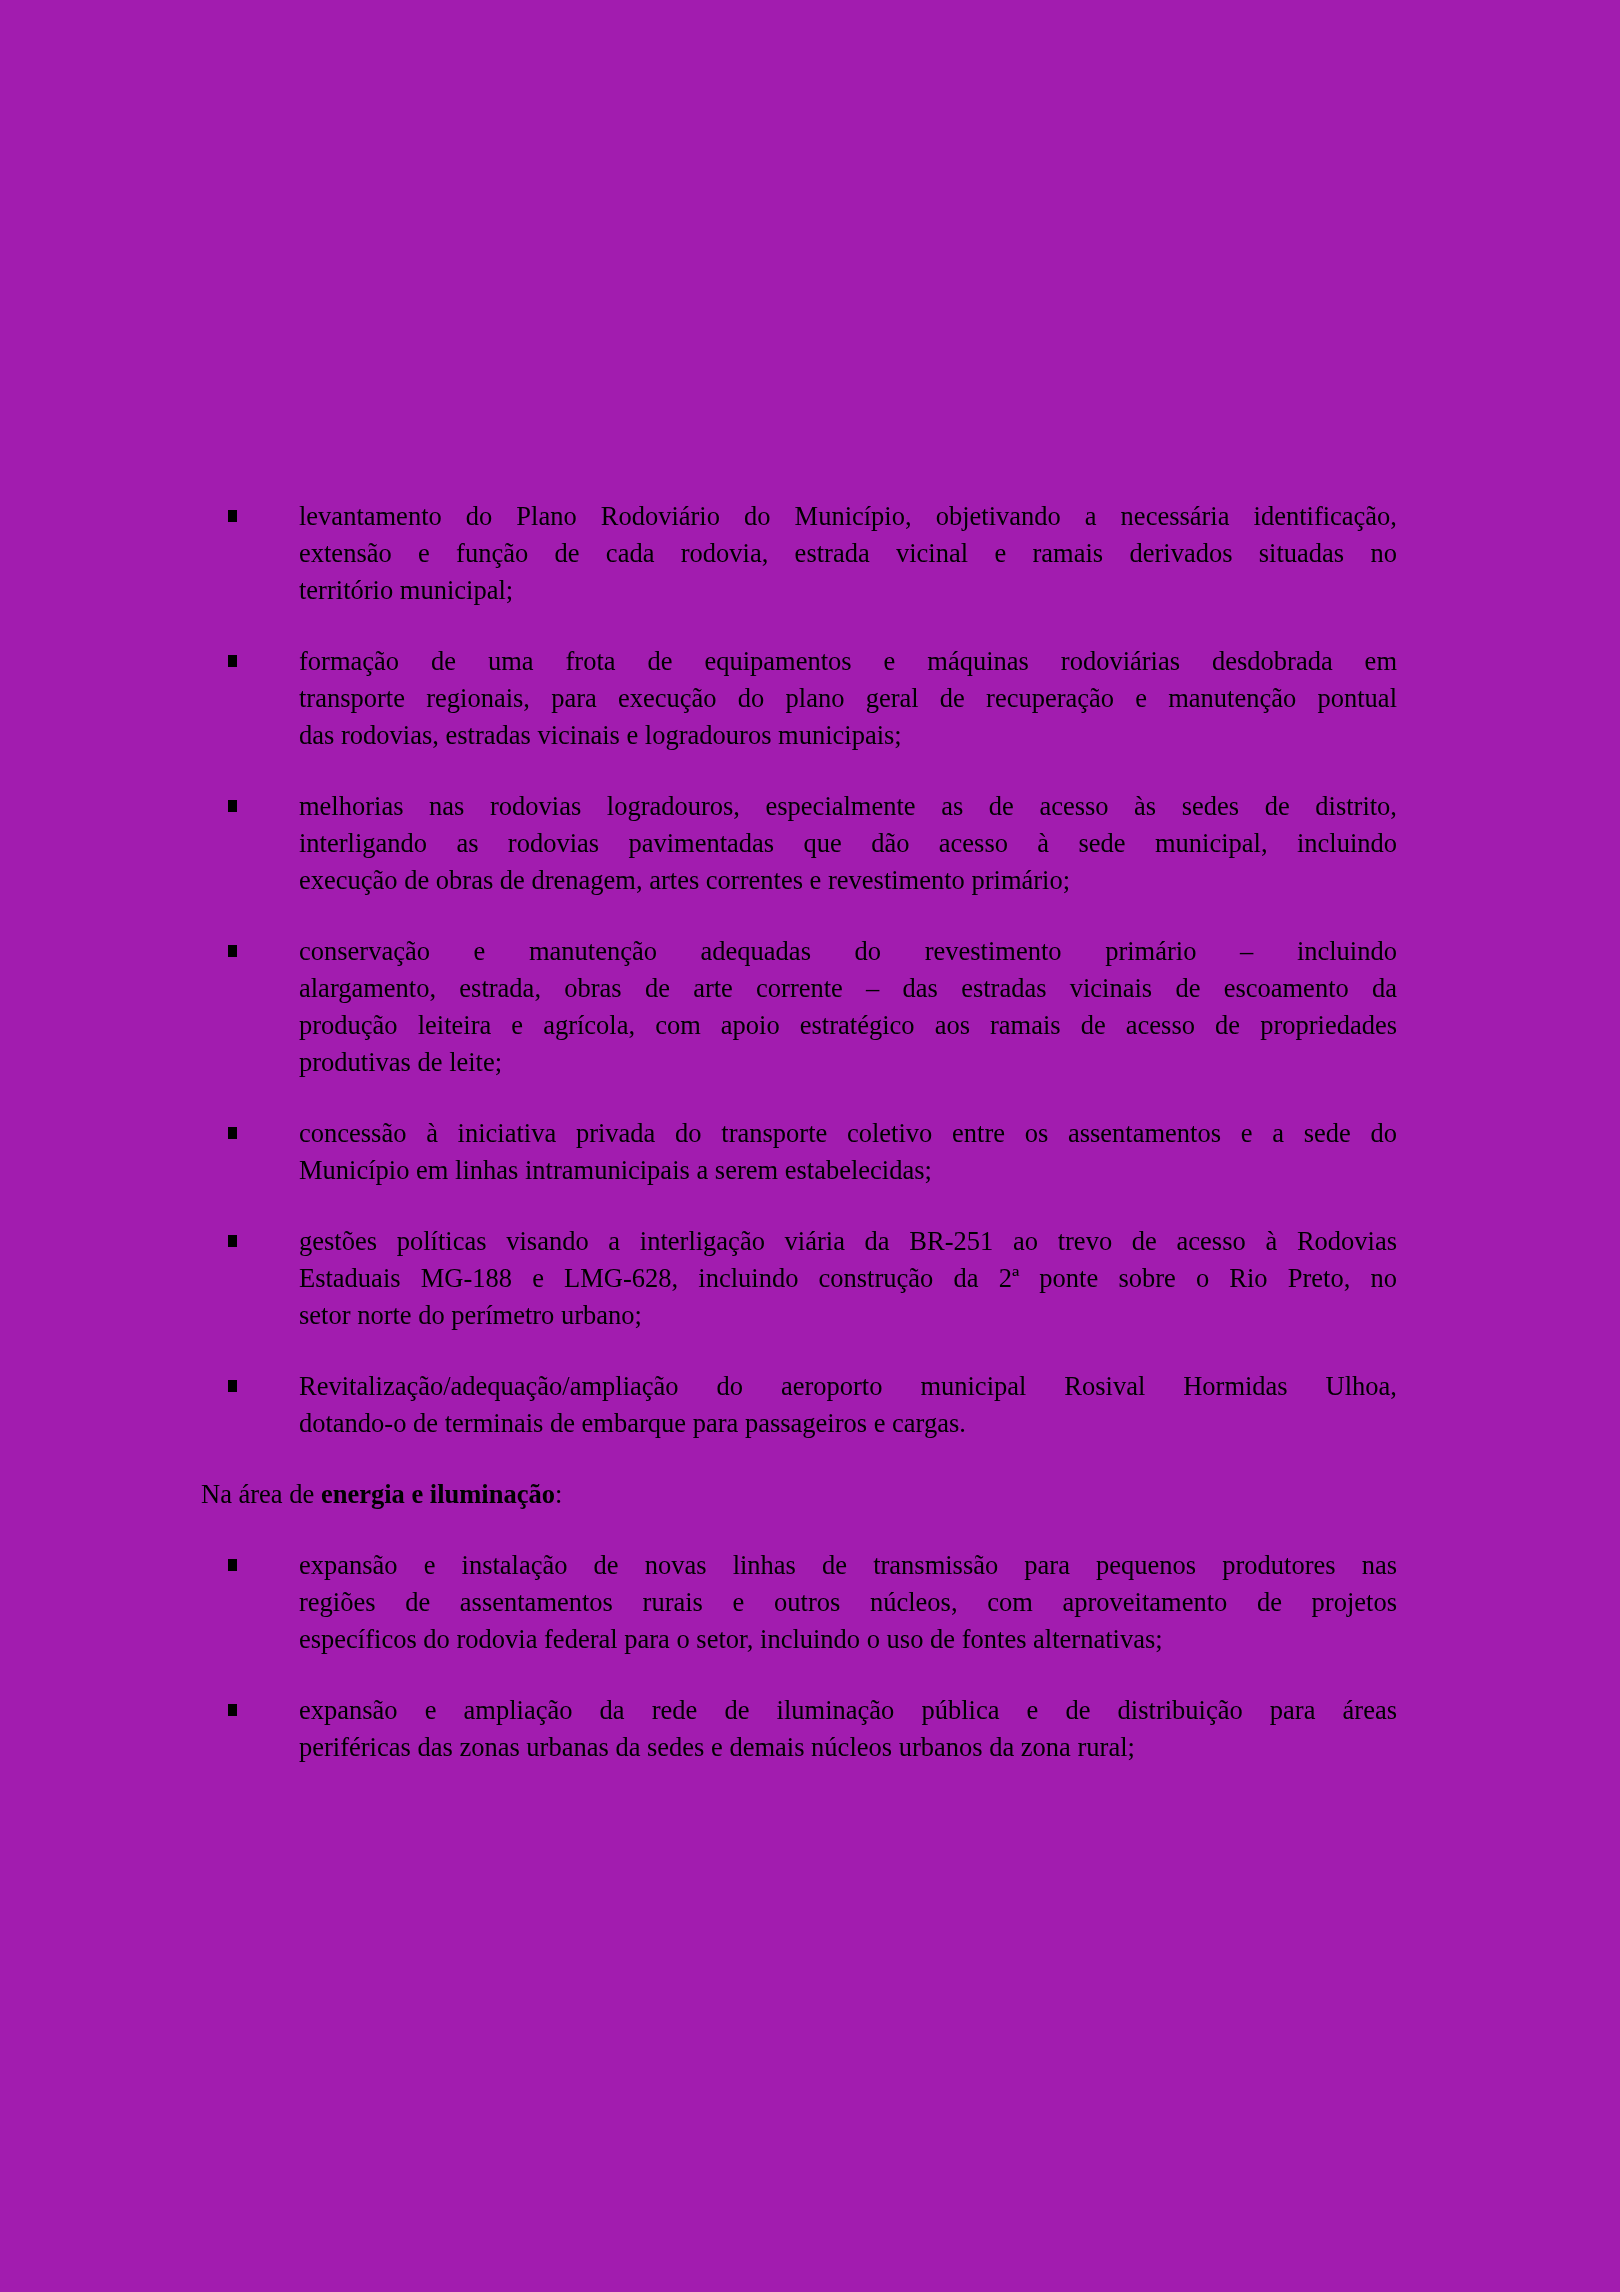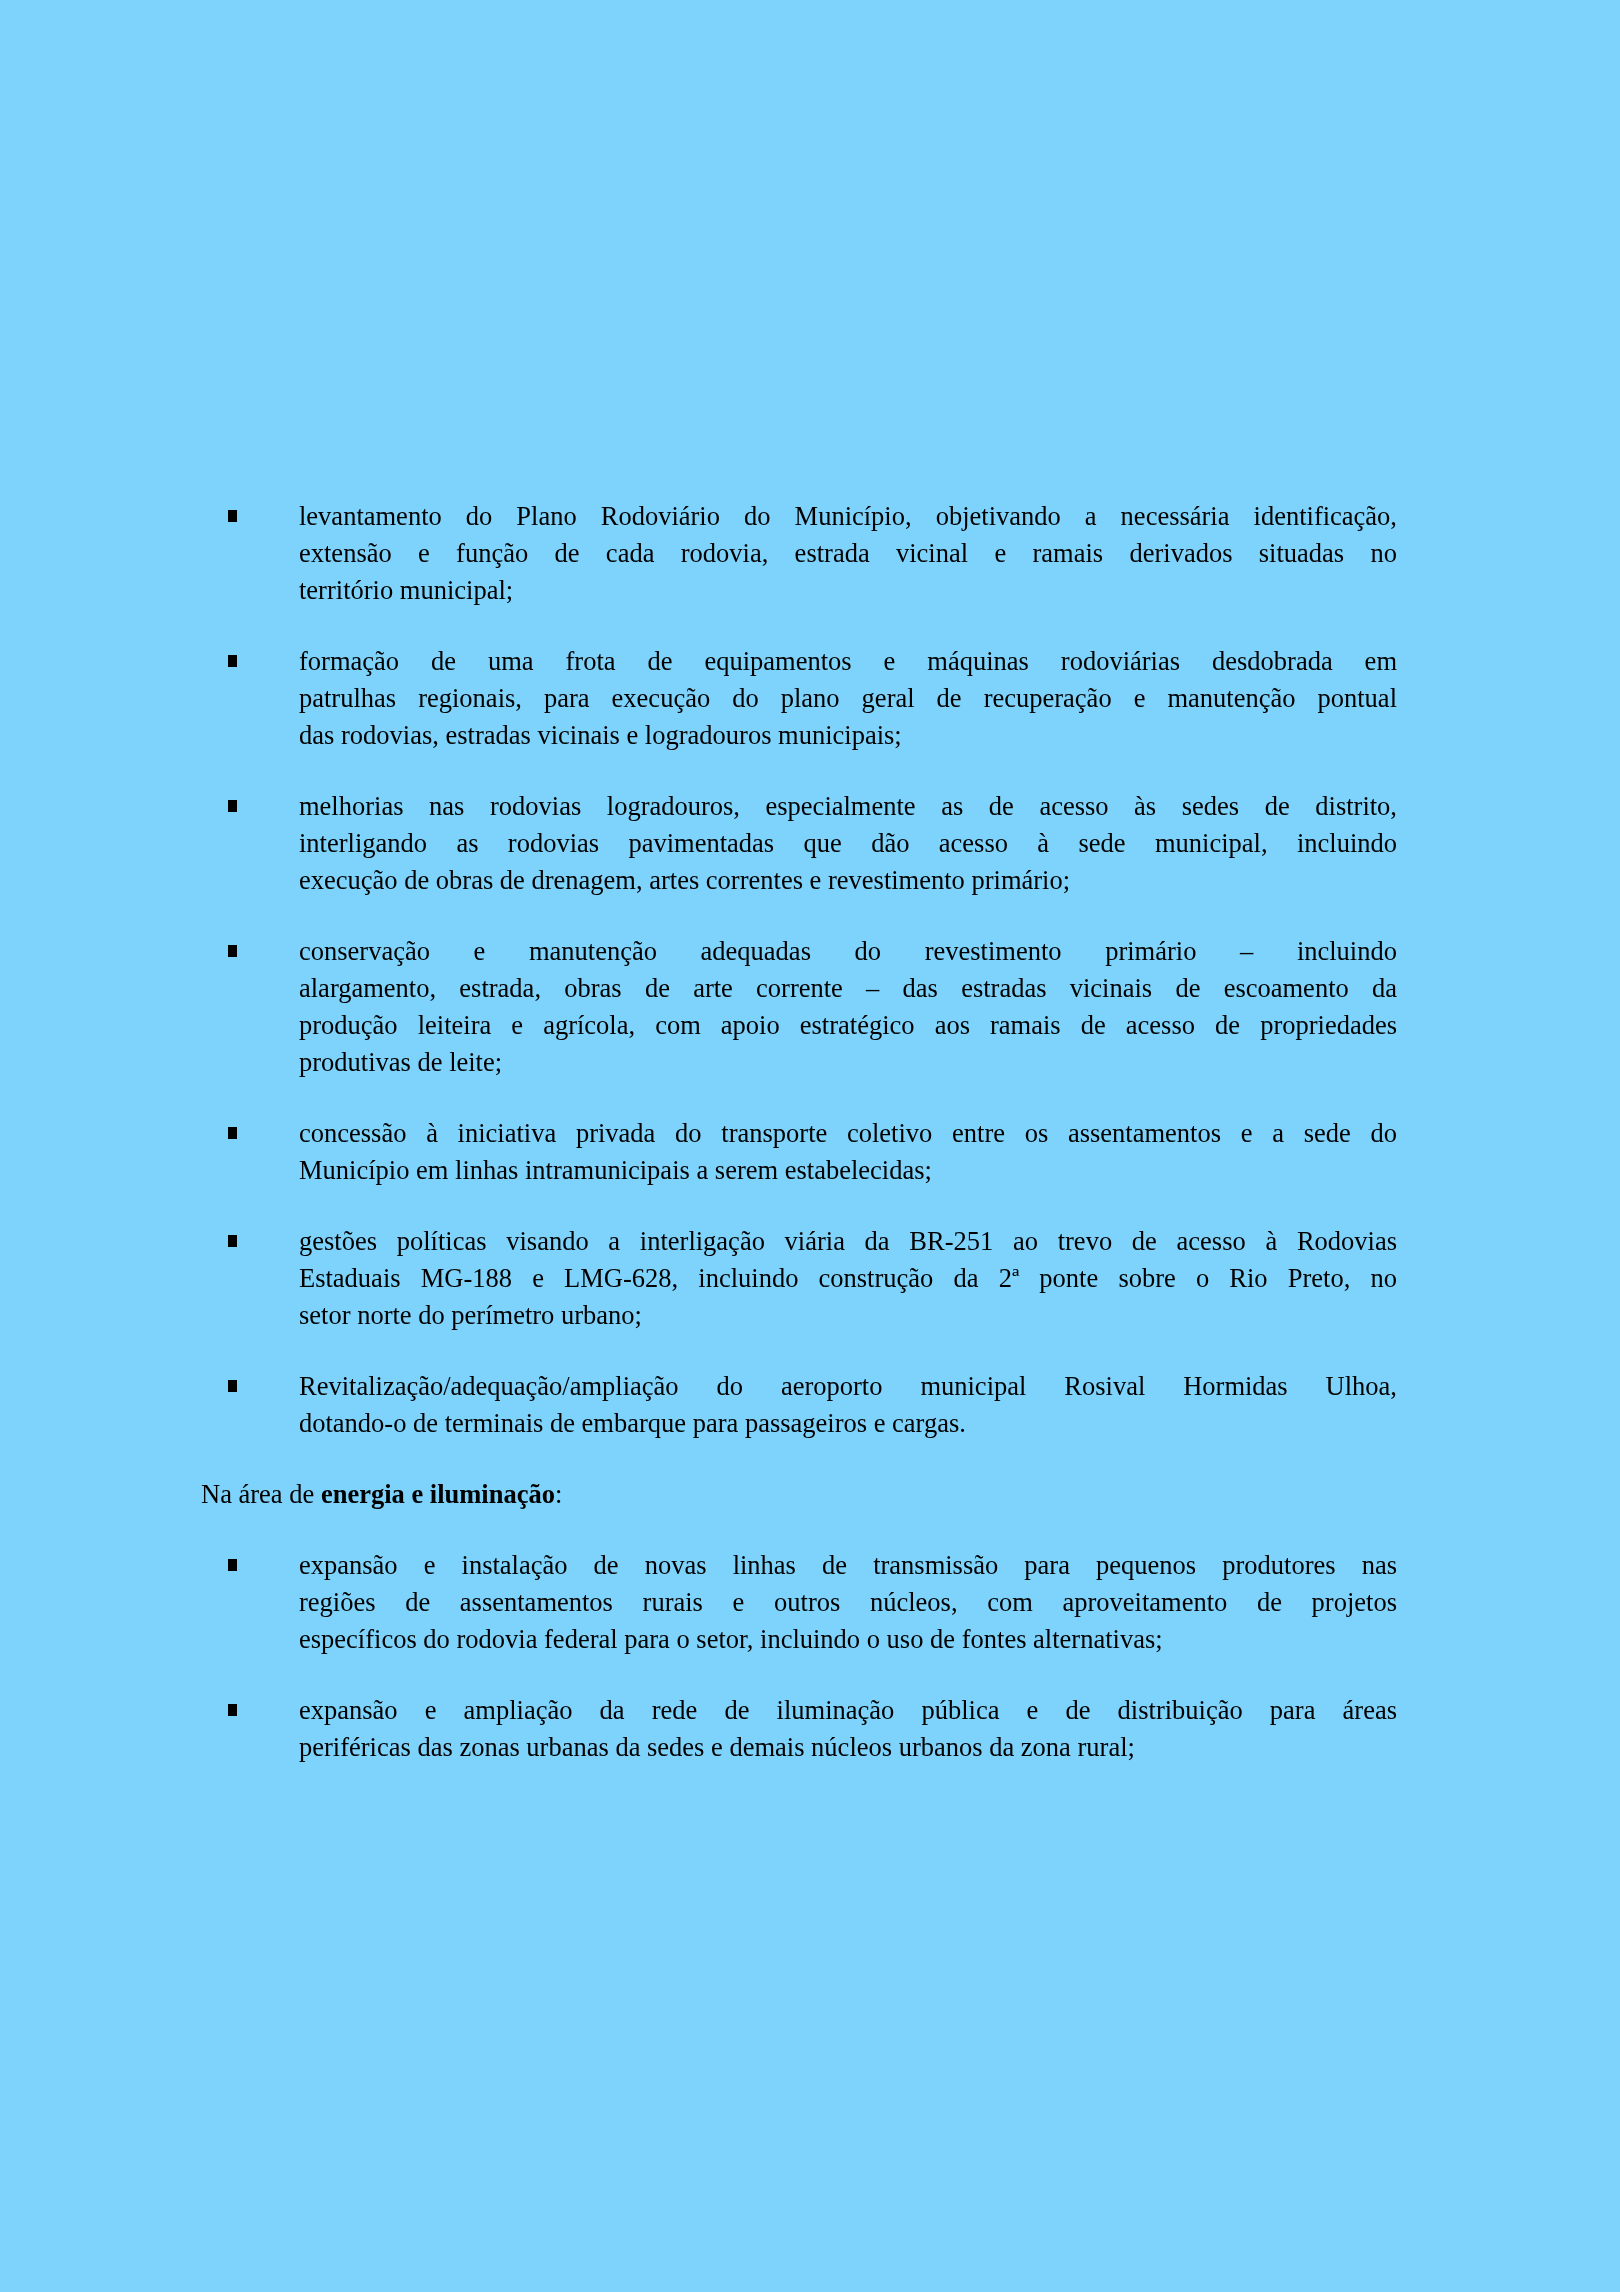--- a/index.html
+++ b/index.html
@@ -10,21 +10,21 @@
   body {
     width: 1620px;
     height: 2293px;
     font-family: "Liberation Serif", "DejaVu Serif", serif;
     color: #000000;
   }
   .page {
     position: relative;
     width: 1620px;
     height: 2293px;
-    background: #7dd3fc;
+    background: #a21caf;
     overflow: hidden;
   }
   .content {
     position: absolute;
     left: 201px;
     top: 498px;
     width: 1196px;
     font-size: 26.5px;
     line-height: 37px;
   }
@@ -66,21 +66,21 @@
   <div class="content" id="doc-blocks">
       <div class="block bullet">
         <span class="marker"></span>
         <div class="line">levantamento do Plano Rodoviário do Município, objetivando a necessária identificação,</div>
         <div class="line">extensão e função de cada rodovia, estrada vicinal e ramais derivados situadas no</div>
         <div class="line last">território municipal;</div>
       </div>
       <div class="block bullet">
         <span class="marker"></span>
         <div class="line">formação de uma frota de equipamentos e máquinas rodoviárias desdobrada em</div>
-        <div class="line">patrulhas regionais, para execução do plano geral de recuperação e manutenção pontual</div>
+        <div class="line">transporte regionais, para execução do plano geral de recuperação e manutenção pontual</div>
         <div class="line last">das rodovias, estradas vicinais e logradouros municipais;</div>
       </div>
       <div class="block bullet">
         <span class="marker"></span>
         <div class="line">melhorias nas rodovias logradouros, especialmente as de acesso às sedes de distrito,</div>
         <div class="line">interligando as rodovias pavimentadas que dão acesso à sede municipal, incluindo</div>
         <div class="line last">execução de obras de drenagem, artes correntes e revestimento primário;</div>
       </div>
       <div class="block bullet">
         <span class="marker"></span>

